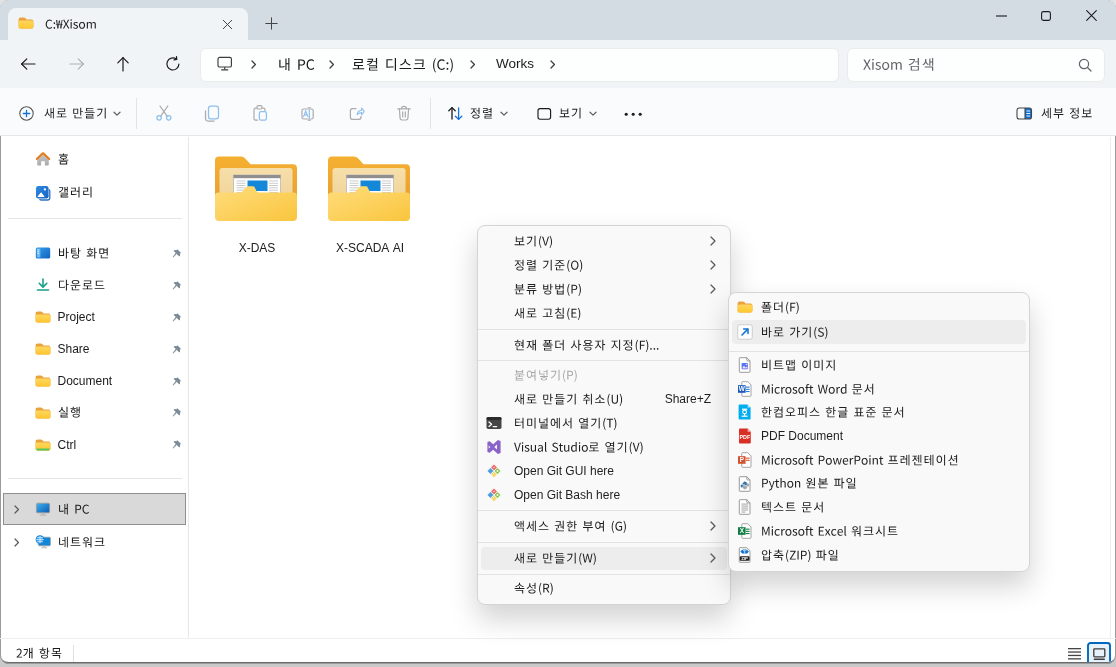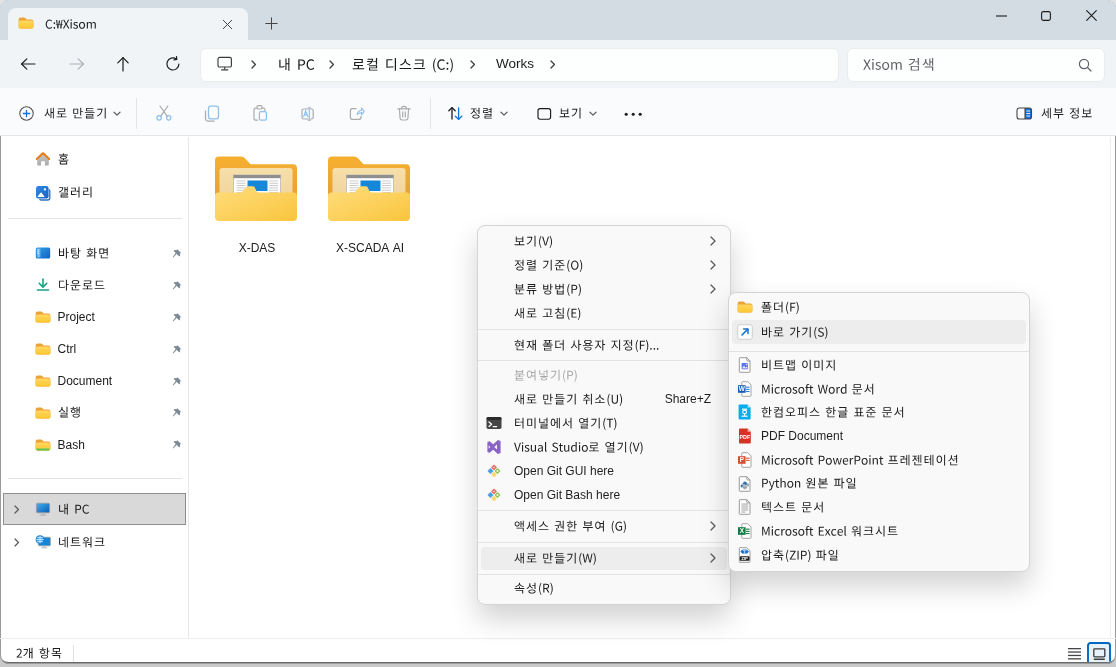--- a/index.html
+++ b/index.html
@@ -352,21 +352,21 @@
     <svg style="position:absolute;left:35px;top:342px" width="16" height="14" viewBox="0 0 16 14">
       <defs>
         <linearGradient id="fg35_342" x1="0" y1="0" x2="0" y2="1">
           <stop offset="0" stop-color="#ffd75e"></stop>
           <stop offset="1" stop-color="#fdc62f"></stop>
         </linearGradient>
       </defs>
       <path d="M0.6 3.6 Q0.6 1.4 2.6 1.4 H5.9 Q6.8 1.4 7.3 2 L8.6 3.4 H13.6 Q15.4 3.4 15.4 5.2 V10.8 Q15.4 12.6 13.6 12.6 H2.4 Q0.6 12.6 0.6 10.8 Z" fill="#eaa23b"></path>
       <rect x="0.6" y="4.6" width="14.8" height="8" rx="1.6" fill="url(#fg35_342)"></rect>
     </svg>
-    <div style="position:absolute;left:57.5px;top:340.0px;font-family:&quot;Liberation Sans&quot;,sans-serif;font-size:12px;line-height:18px;color:#1b1b1b;white-space:pre;font-weight:400">Ctrl</div>
+    <div style="position:absolute;left:57.5px;top:340.0px;font-family:&quot;Liberation Sans&quot;,sans-serif;font-size:12px;line-height:18px;color:#1b1b1b;white-space:pre;font-weight:400">Share</div>
     <svg style="position:absolute;left:170.5px;top:343.5px" width="11" height="11" viewBox="0 0 11 11">
       <g fill="#7d8a94">
         <path d="M6.3 1.2 L9.9 4.8 L9 5.7 Q9.6 7.4 8.3 8.6 L2.5 2.8 Q3.7 1.6 5.4 2.2 Z"></path>
         <path d="M5.9 5.7 L2.2 9.4 L1.7 8.9 L4.9 4.7 Z"></path>
       </g>
     </svg>
     <svg style="position:absolute;left:35px;top:374px" width="16" height="14" viewBox="0 0 16 14">
       <defs>
         <linearGradient id="fg35_374" x1="0" y1="0" x2="0" y2="1">
           <stop offset="0" stop-color="#ffd75e"></stop>
@@ -409,21 +409,21 @@
       <defs>
         <linearGradient id="fg35_437" x1="0" y1="0" x2="0" y2="1">
           <stop offset="0" stop-color="#ffd75e"></stop>
           <stop offset="1" stop-color="#fdc62f"></stop>
         </linearGradient>
       </defs>
       <path d="M0.6 3.6 Q0.6 1.4 2.6 1.4 H5.9 Q6.8 1.4 7.3 2 L8.6 3.4 H13.6 Q15.4 3.4 15.4 5.2 V10.8 Q15.4 12.6 13.6 12.6 H2.4 Q0.6 12.6 0.6 10.8 Z" fill="#eaa23b"></path>
       <rect x="0.6" y="4.6" width="14.8" height="8" rx="1.6" fill="url(#fg35_437)"></rect>
       <path d="M1.5 10.5 H14.5 V11.2 Q14.5 12.6 13 12.6 H3 Q1.5 12.6 1.5 11.2 Z" fill="#54ca5e"></path>
     </svg>
-    <div style="position:absolute;left:57.5px;top:435.5px;font-family:&quot;Liberation Sans&quot;,sans-serif;font-size:12px;line-height:18px;color:#1b1b1b;white-space:pre;font-weight:400">Bash</div>
+    <div style="position:absolute;left:57.5px;top:435.5px;font-family:&quot;Liberation Sans&quot;,sans-serif;font-size:12px;line-height:18px;color:#1b1b1b;white-space:pre;font-weight:400">Ctrl</div>
     <svg style="position:absolute;left:170.5px;top:439.0px" width="11" height="11" viewBox="0 0 11 11">
       <g fill="#7d8a94">
         <path d="M6.3 1.2 L9.9 4.8 L9 5.7 Q9.6 7.4 8.3 8.6 L2.5 2.8 Q3.7 1.6 5.4 2.2 Z"></path>
         <path d="M5.9 5.7 L2.2 9.4 L1.7 8.9 L4.9 4.7 Z"></path>
       </g>
     </svg>
     <div style="position:absolute;left:8px;top:477.5px;width:174px;height:1px;background:#e5e5e5"></div>
     <div style="position:absolute;left:2.5px;top:493px;width:183px;height:32px;background:#d9d9d9;border:1px solid #8f8f8f"></div>
     <svg style="position:absolute;left:13.5px;top:504.5px" width="5" height="9" viewBox="0 0 5 9">
       <path d="M1 1 L4.45 4.5  L1 8" fill="none" stroke="#5a5a5a" stroke-width="1.2" stroke-linecap="round" stroke-linejoin="round"></path>

